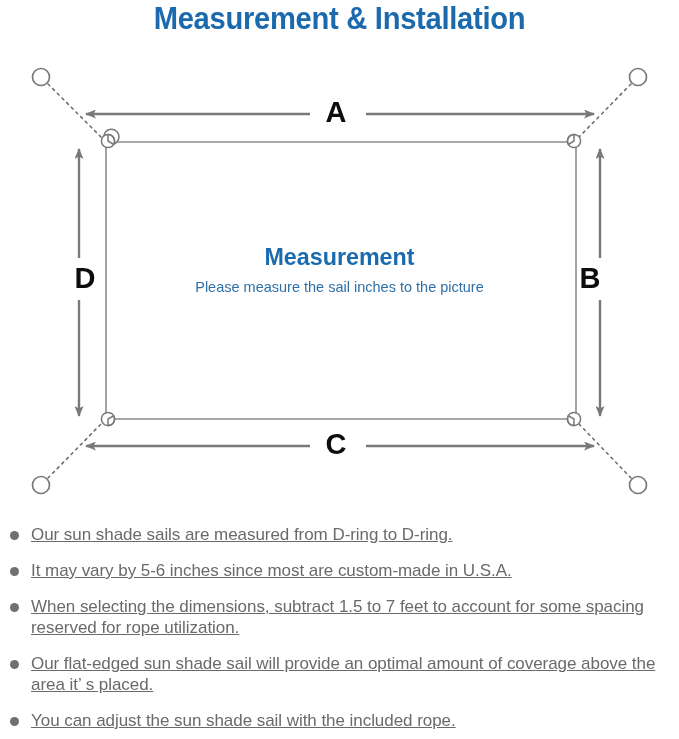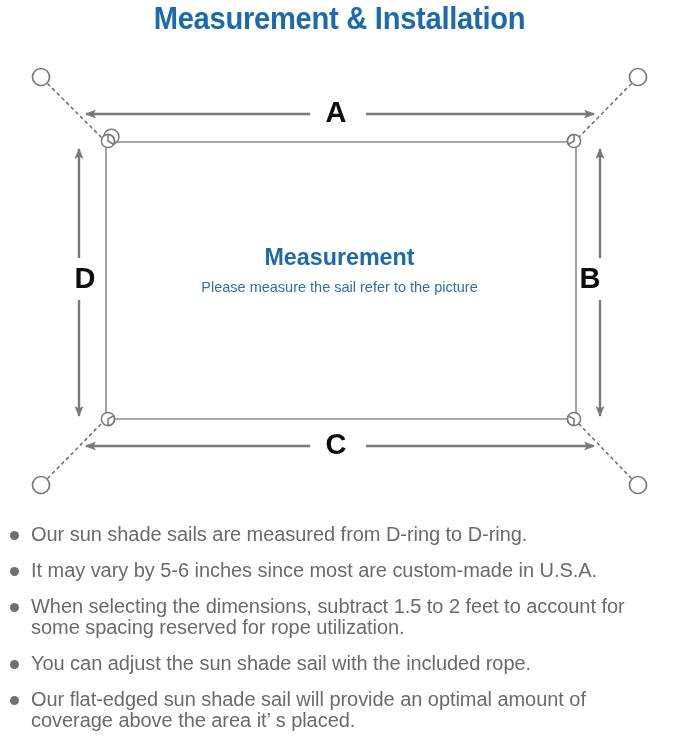--- a/index.html
+++ b/index.html
@@ -104,23 +104,24 @@
     width: 9px;
     height: 9px;
     border-radius: 50%;
     background: #70706f;
     margin-top: 7px;
     margin-right: 12px;
   }
   .note-text {
     flex: 1 1 auto;
     color: #6a6a69;
-    font-size: 20px;
+    font-size: 17px;
     line-height: 21px;
     letter-spacing: -0.05px;
+    text-decoration: underline;
   }
 </style>
 </head>
 <body>
 
 <div id="page-title">Measurement &amp; Installation</div>
 
 <div id="diagram">
   <svg width="679" height="515" viewBox="0 0 679 515" xmlns="http://www.w3.org/2000/svg">
     <defs>
@@ -176,41 +177,41 @@
       <circle cx="108" cy="419" r="6.6"></circle>
       <path d="M108,425.6 A6.6,6.6 0 0,0 113.6,415.8 L108,419 Z" fill="#ffffff"></path>
 
       <circle cx="574" cy="419" r="6.6"></circle>
       <path d="M574,425.6 A6.6,6.6 0 0,1 568.4,415.8 L574,419 Z" fill="#ffffff"></path>
     </g>
   </svg>
 </div>
 
 <div id="measurement-heading">Measurement</div>
-<div id="measurement-sub">Please measure the sail refer to the picture</div>
+<div id="measurement-sub">Please measure the sail inches to the picture</div>
 
 <div class="dim-letter" id="dim-a">A</div>
 <div class="dim-letter" id="dim-b">B</div>
 <div class="dim-letter" id="dim-c">C</div>
 <div class="dim-letter" id="dim-d">D</div>
 
 <div id="notes">
   <div class="note-row">
     <span class="note-bullet"></span>
     <span class="note-text">Our sun shade sails are measured from D-ring to D-ring.</span>
   </div>
   <div class="note-row">
     <span class="note-bullet"></span>
     <span class="note-text">It may vary by 5-6 inches since most are custom-made in U.S.A.</span>
   </div>
   <div class="note-row">
     <span class="note-bullet"></span>
-    <span class="note-text">When selecting the dimensions, subtract 1.5 to 2 feet to account for some spacing reserved for rope utilization.</span>
+    <span class="note-text">When selecting the dimensions, subtract 1.5 to 7 feet to account for some spacing reserved for rope utilization.</span>
+  </div>
+  <div class="note-row">
+    <span class="note-bullet"></span>
+    <span class="note-text">Our flat-edged sun shade sail will provide an optimal amount of coverage above the area it’ s placed.</span>
   </div>
   <div class="note-row">
     <span class="note-bullet"></span>
     <span class="note-text">You can adjust the sun shade sail with the included rope.</span>
   </div>
-  <div class="note-row">
-    <span class="note-bullet"></span>
-    <span class="note-text">Our flat-edged sun shade sail will provide an optimal amount of coverage above the area it’ s placed.</span>
-  </div>
 </div>
 
 </body></html>

